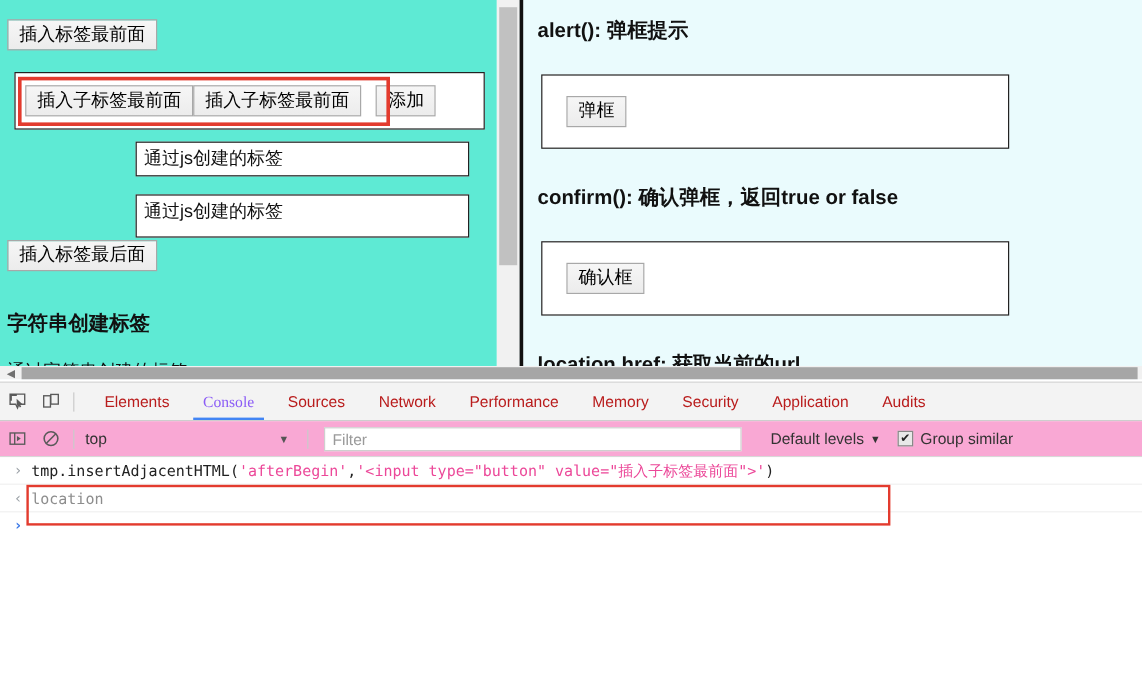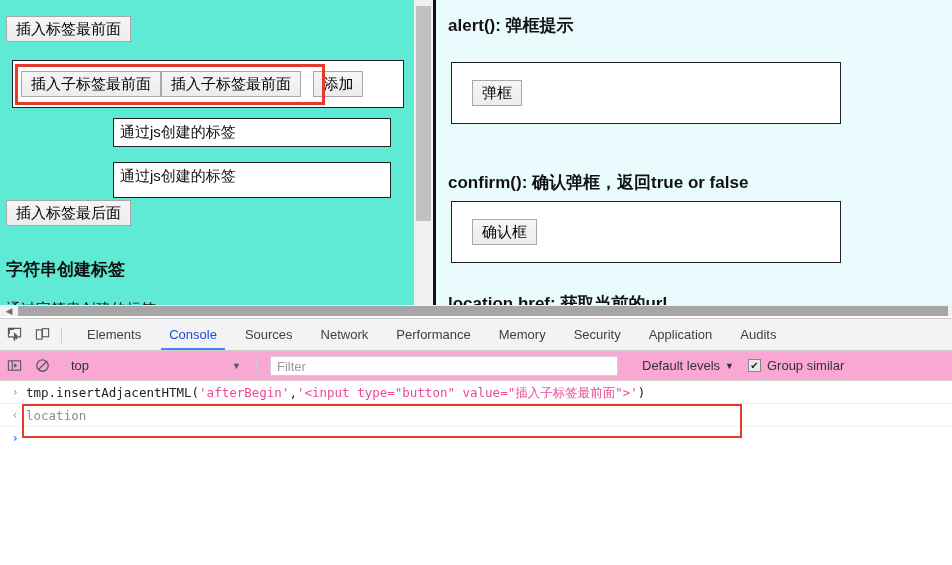--- a/index.html
+++ b/index.html
@@ -129,21 +129,21 @@
     overflow: hidden;
   }
 
   
   .rp-heading {
     position: absolute;
     font-size: 17px; font-weight: bold; color: #111;
     white-space: nowrap;
   }
   #rp-h-alert   { left: 11px; top: 14px; }
-  #rp-h-confirm { left: 11px; top: 171px; text-align: right; }
+  #rp-h-confirm { left: 11px; top: 153px; text-align: right; }
   #rp-h-loc     { left: 11px; top: 292px; }
 
   .rp-box {
     position: absolute;
     border: 1px solid #222; background: #fff;
   }
   #rp-box-alert   { left: 14px; top: 62px; width: 390px; height: 62px; }
   #rp-box-confirm { left: 14px; top: 201px; width: 390px; height: 62px; }
   .rp-box .btn { position: absolute; left: 20px; top: 17px; }
 
@@ -168,25 +168,25 @@
     color: #5a5a5a;
   }
   .dt-sep {
     width: 1px; height: 16px; background: #cacaca;
     align-self: center; margin: 0 5px;
   }
   #dt-tabs { display: flex; align-items: stretch; margin-left: 6px; }
   .dt-tab {
     padding: 0 14px;
     display: flex; align-items: center;
-    font-size: 13px; color: #404040;
+    font-size: 13px; color: #b91c1c;
     white-space: nowrap;
     position: relative;
   }
-  .dt-tab.active { color: #1d4ed8; }
+  .dt-tab.active { color: #8b5cf6; font-family: Liberation Serif, serif; }
   .dt-tab.active::after {
     content: ""; position: absolute;
     left: 6px; right: 6px; bottom: 0; height: 2px;
     background: #4285f4;
   }
 
   #dt-filterbar {
     position: absolute; left: 0; top: 32px;
     width: 952px; height: 30px;
     background: #f9a8d4;

